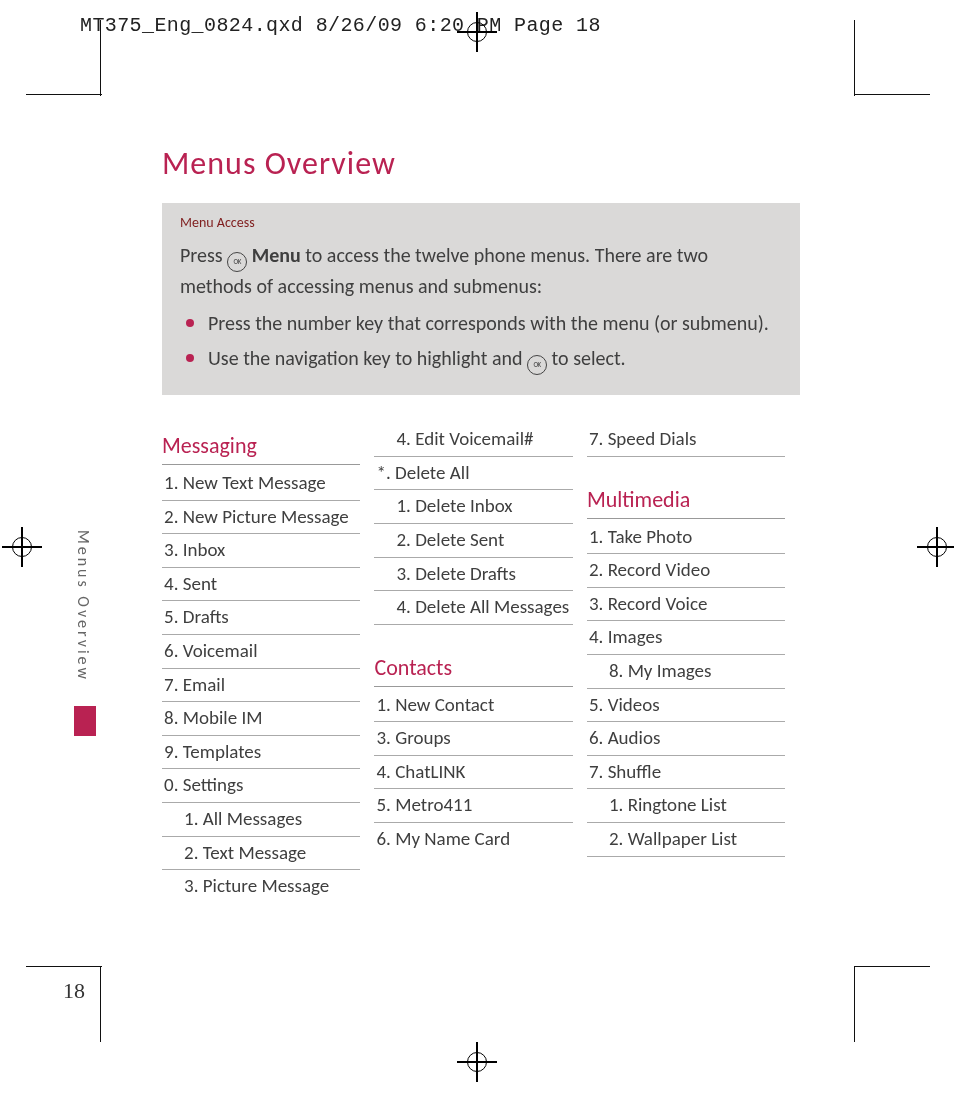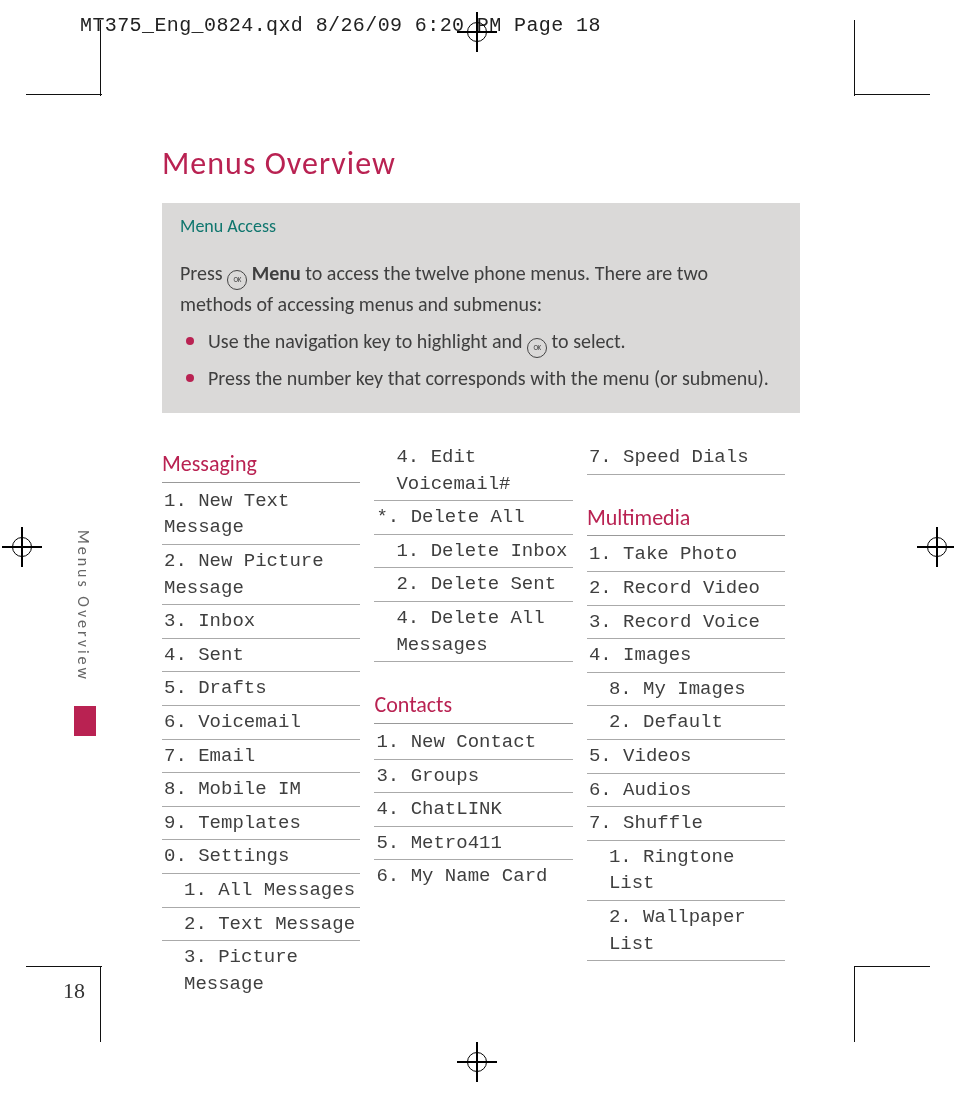--- a/index.html
+++ b/index.html
@@ -61,23 +61,23 @@
     letter-spacing: 1px;
     margin: 0 0 20px 0;
   }
   .access-box {
     background: #dad9d8;
     padding: 10px 18px 14px 18px;
     font-size: 20px;
     line-height: 1.45;
   }
   .access-box .heading {
-    color: #0f766e;
-    font-size: 18px;
-    margin-bottom: 20px;
+    color: #7f1d1d;
+    font-size: 14px;
+    margin-bottom: 8px;
   }
   .access-box .para { margin: 0 0 8px 0; }
   .ok-badge {
     display: inline-block;
     width: 20px; height: 20px;
     border: 1px solid #444;
     border-radius: 50%;
     line-height: 18px;
     text-align: center;
     font-size: 7px;
@@ -106,21 +106,20 @@
     font-size: 22px;
     padding-bottom: 2px;
     border-bottom: 1px solid #999;
     margin-top: 8px;
     margin-bottom: 2px;
   }
   .section-head.extra-top { margin-top: 28px; }
   .item, .subitem {
     padding: 3px 0 3px 2px;
     border-bottom: 1px solid #aaa;
-    font-family: Liberation Mono, monospace;
   }
   .subitem { padding-left: 22px; }
   .item.no-rule, .subitem.no-rule { border-bottom: none; }
 
   .side-tab {
     position: absolute;
     left: 74px; top: 530px;
     width: 22px; height: 210px;
   }
   .side-tab .label {
@@ -181,26 +180,26 @@
 
   <div class="access-box">
     <div class="heading">Menu Access</div>
     <p class="para">
       <span>Press </span>
       <span class="ok-badge">OK</span>
       <b> Menu</b>
       <span> to access the twelve phone menus. There are two methods of accessing menus and submenus:</span>
     </p>
     <ul>
+      <li>Press the number key that corresponds with the menu (or submenu).</li>
       <li>
         <span>Use the navigation key to highlight and </span>
         <span class="ok-badge">OK</span>
         <span> to select.</span>
       </li>
-      <li>Press the number key that corresponds with the menu (or submenu).</li>
     </ul>
   </div>
 
   <div class="columns">
 
     <div class="col">
       <div class="section-head">Messaging</div>
       <div class="item">1. New Text Message</div>
       <div class="item">2. New Picture Message</div>
       <div class="item">3. Inbox</div>
@@ -214,40 +213,40 @@
       <div class="subitem">1. All Messages</div>
       <div class="subitem">2. Text Message</div>
       <div class="subitem no-rule">3. Picture Message</div>
     </div>
 
     <div class="col">
       <div class="subitem">4. Edit Voicemail#</div>
       <div class="item">*. Delete All</div>
       <div class="subitem">1. Delete Inbox</div>
       <div class="subitem">2. Delete Sent</div>
+      <div class="subitem">3. Delete Drafts</div>
       <div class="subitem">4. Delete All Messages</div>
 
       <div class="section-head extra-top">Contacts</div>
       <div class="item">1. New Contact</div>
       <div class="item">3. Groups</div>
       <div class="item">4. ChatLINK</div>
       <div class="item">5. Metro411</div>
       <div class="item no-rule">6. My Name Card</div>
     </div>
 
     <div class="col">
       <div class="item">7.  Speed Dials</div>
 
       <div class="section-head extra-top">Multimedia</div>
       <div class="item">1.  Take Photo</div>
       <div class="item">2.  Record Video</div>
       <div class="item">3.  Record Voice</div>
       <div class="item">4. Images</div>
       <div class="subitem">8. My Images</div>
-      <div class="subitem">2. Default</div>
       <div class="item">5.  Videos</div>
       <div class="item">6.  Audios</div>
       <div class="item">7.  Shuffle</div>
       <div class="subitem">1. Ringtone List</div>
       <div class="subitem">2. Wallpaper List</div>
     </div>
 
   </div>
 </div>
 

